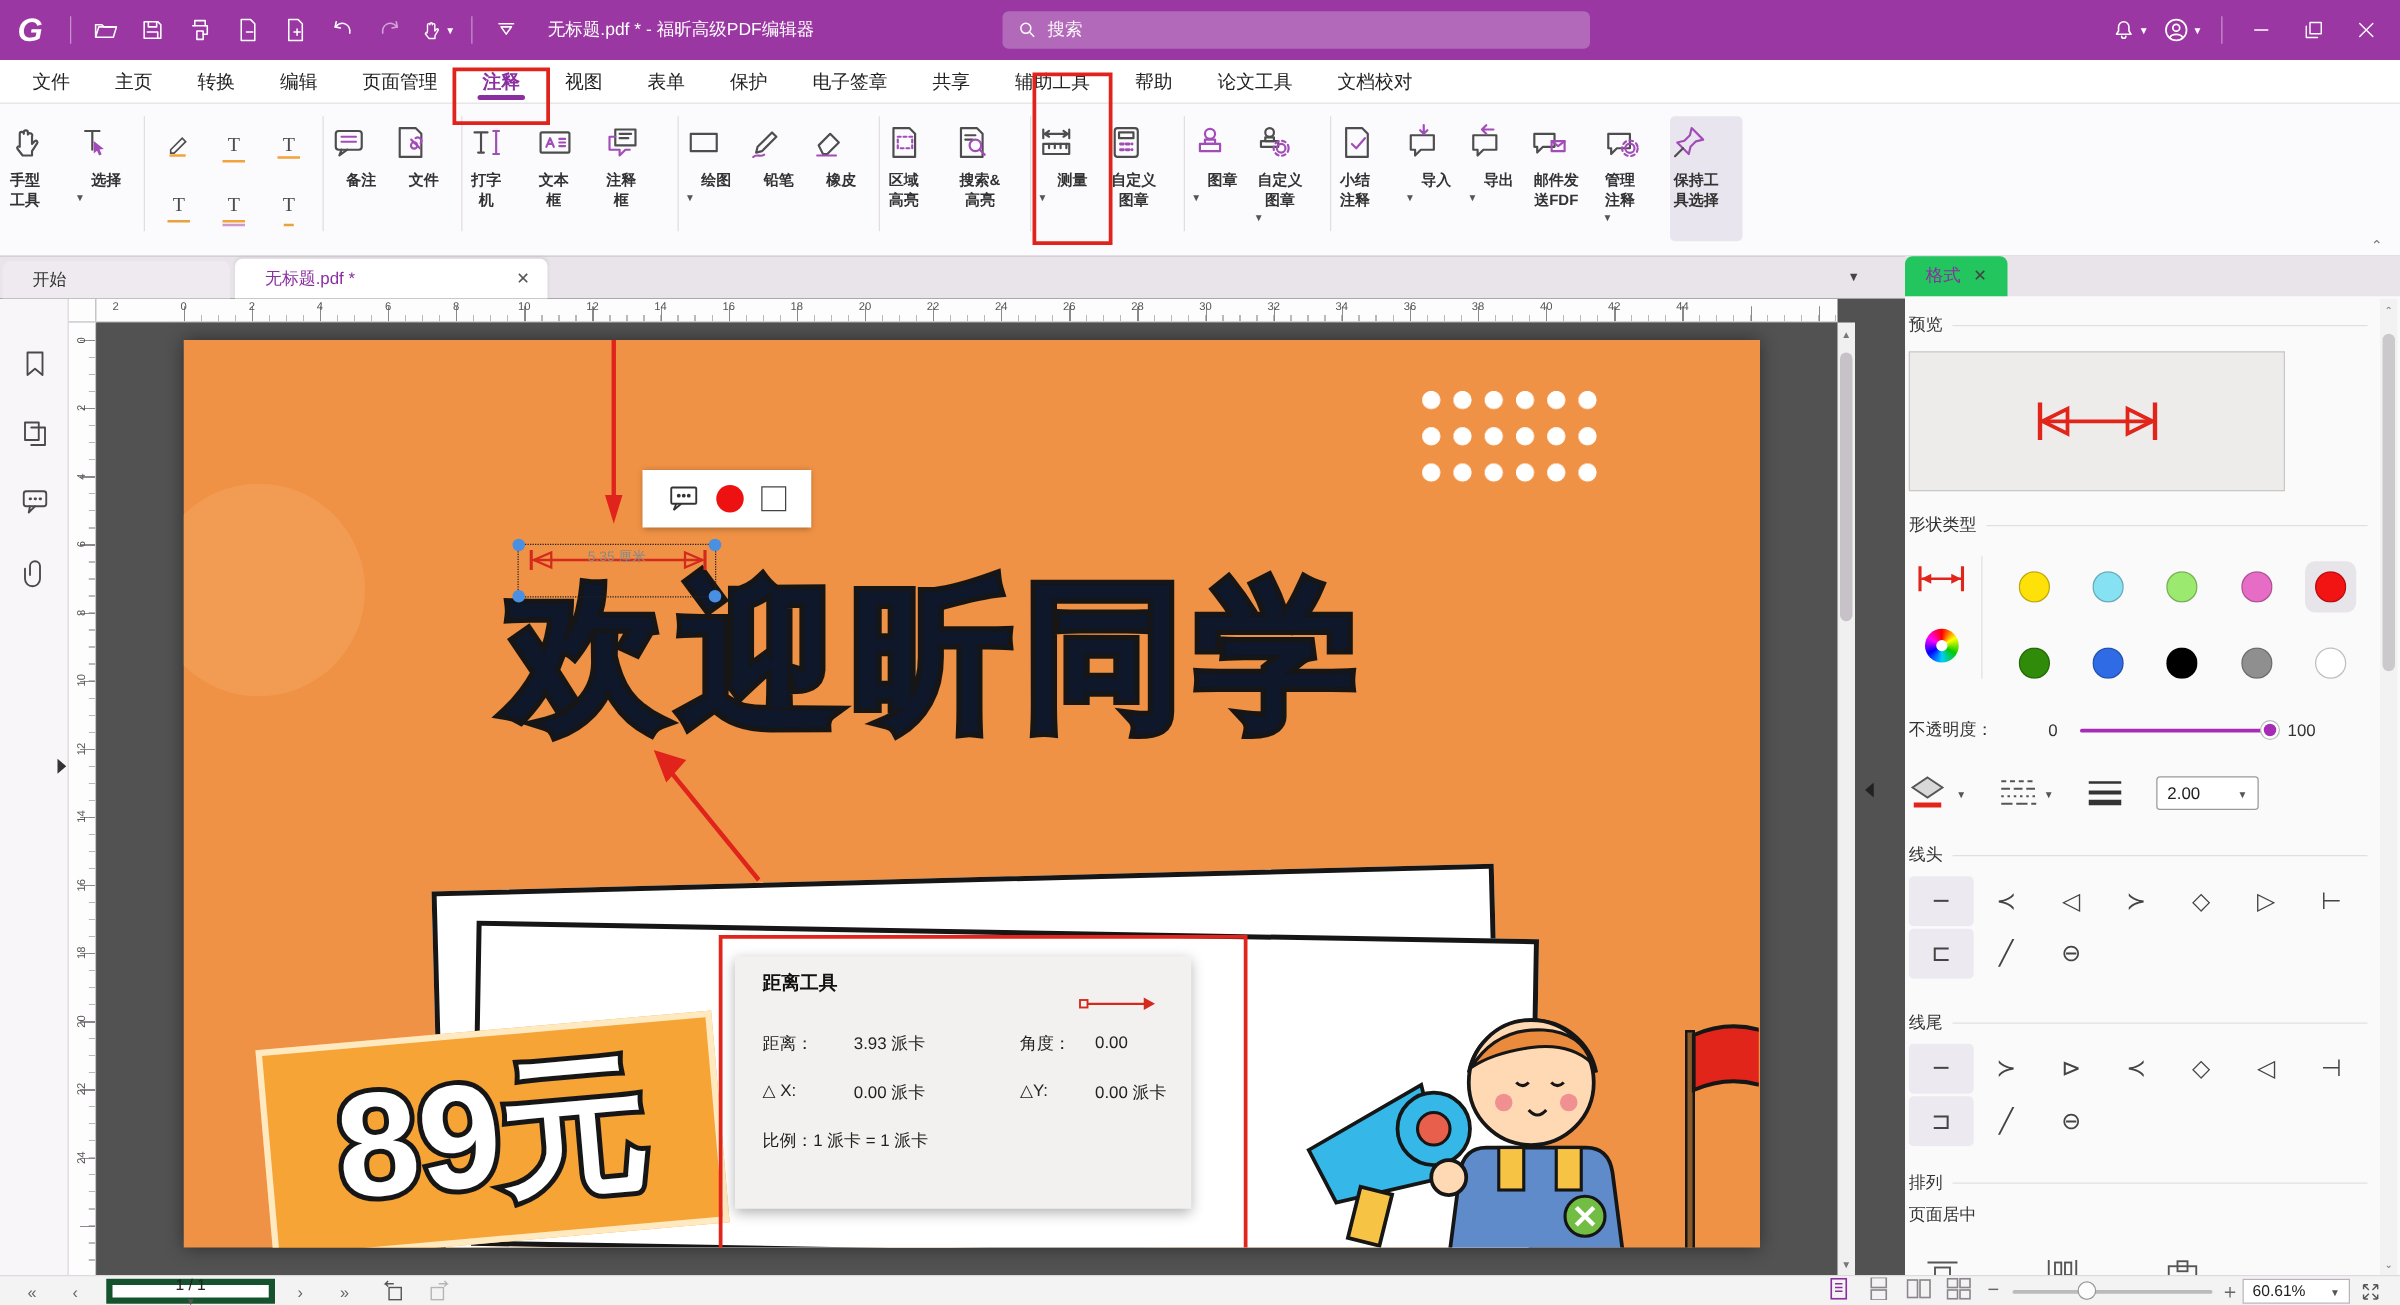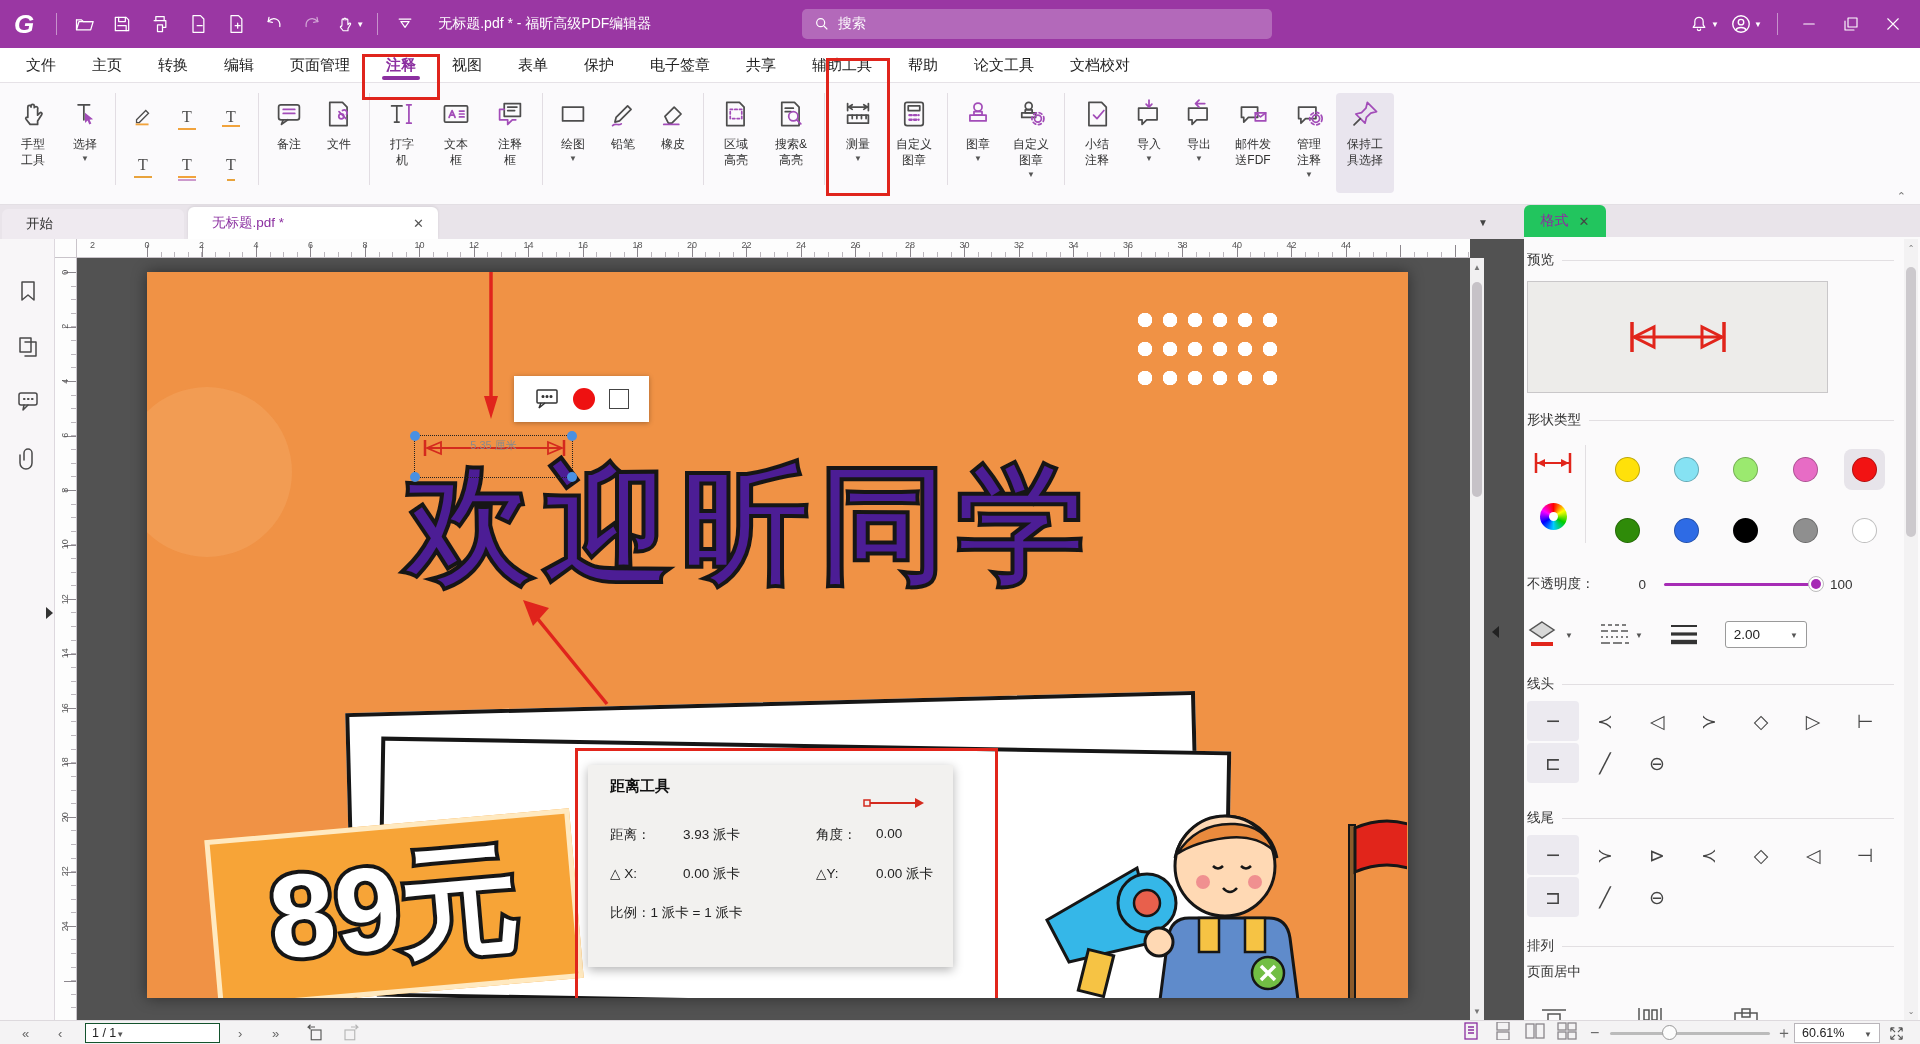--- a/index.html
+++ b/index.html
@@ -20,21 +20,21 @@
 
   
   #menubar { position:absolute; left:0; top:48px; width:1920px; height:35px; background:#fff; border-bottom:1px solid #e6e2e7; display:flex; align-items:stretch; padding-left:8px; }
   .mi { padding:0 18px; display:flex; align-items:center; font-size:15px; color:#222; cursor:pointer; position:relative; }
   .mi:nth-child(6) { color:#8b2fa0; font-weight:bold; }
   .mi:nth-child(6)::before { content:""; position:absolute; left:14px; right:14px; bottom:2px; height:4px; background:#8b2fa0; border-radius:2px; }
   .mi:nth-child(6)::after { content:""; position:absolute; left:-6px; right:-6px; top:6px; bottom:-18px; border:3px solid #e0241c; z-index:60; pointer-events:none; }
 
   
   #ribbon { position:absolute; left:0; top:83px; width:1920px; height:122px; background:#fbfafc; border-bottom:1px solid #e3dfe4; display:flex; align-items:flex-start; padding:10px 0 0 6px; }
-  .rbtn { height:100px; display:flex; flex-direction:column; align-items:center; justify-content:flex-start; cursor:pointer; border-radius:4px; padding-top:6px; }
+  .rbtn { height:100px; display:flex; flex-direction:column; justify-content:flex-start; cursor:pointer; border-radius:4px; padding-top:6px;font-weight:bold; }
   .rbtn svg { stroke:#4d4d4d; fill:none; stroke-width:1.5; stroke-linecap:round; stroke-linejoin:round; }
   .rlbl { font-size:12px; color:#333; text-align:center; line-height:16px; margin-top:7px; }
   .lw26 .rlbl { max-width:28px; } .lw40 .rlbl { max-width:42px; }
   .rdd { font-size:8px; color:#555; margin-top:2px; }
   .rsep { width:1px; height:92px; background:#e2dde3; margin:0 5px; }
   .rbtn.active-tool { background:#e9e5ee; }
   #mkgrid { width:132px; height:96px; display:grid; grid-template-columns:repeat(3,1fr); grid-template-rows:1fr 1fr; justify-items:center; align-items:center; }
   .mk { width:30px; height:30px; display:flex; align-items:center; justify-content:center; cursor:pointer; font-size:16px; color:#4d4d4d; position:relative; font-family:"Liberation Serif",serif; }
   .mk i { position:absolute; left:6px; right:6px; height:2px; background:#f1a33c; font-style:normal; }
   #redbox-measure { position:absolute; left:826px; top:58px; width:64px; height:138px; border:3px solid #e0241c; z-index:60; pointer-events:none; }
@@ -72,21 +72,21 @@
   .scr-ar { position:absolute; left:0; width:14px; height:14px; font-size:8px; color:#777; display:flex; align-items:center; justify-content:center; cursor:pointer; }
 
   
   #page { position:absolute; left:70px; top:14px; width:1261px; height:726px; background:#f09245; overflow:hidden; box-shadow:0 0 14px rgba(0,0,0,.45); }
   #logo-circle { position:absolute; left:-25px; top:115px; width:170px; height:170px; border-radius:50%; background:#f4a45f; opacity:.55; }
   #logo { position:absolute; left:42px; top:18px; display:flex; align-items:flex-end; gap:14px; }
   #logo .latin { font-size:76px; font-weight:bold; color:#fff; letter-spacing:-2px; }
   #logo .cn { font-size:54px; font-weight:bold; color:transparent; -webkit-text-stroke:2px #fff; padding-bottom:8px; }
   #dots { position:absolute; left:990px; top:40px; width:145px; height:82px;
     background-image:radial-gradient(circle 7px at 8px 8px,#fff 7px,transparent 7.5px); background-size:25px 29px; }
-  #headline { position:absolute; left:258px; top:168px; font-size:128px; font-weight:400; letter-spacing:10px; color:#4c1d95; -webkit-text-stroke:8px #161616; paint-order:stroke fill; white-space:nowrap; }
+  #headline { position:absolute; left:258px; top:168px; font-size:128px; font-weight:700; letter-spacing:10px; color:#0f172a; -webkit-text-stroke:8px #161616; paint-order:stroke fill; white-space:nowrap; }
   .frame { position:absolute; background:#fff; border:4px solid #161616; }
   #price-box { position:absolute; left:64px; top:552px; width:366px; height:170px; background:#f7a437; border:5px solid #ffe9c0; transform:rotate(-5deg); display:flex; align-items:center; justify-content:center; }
   #price-box span { font-size:118px; font-weight:900; color:#fff; -webkit-text-stroke:8px #161616; paint-order:stroke fill; }
   #mini-toolbar { position:absolute; left:367px; top:104px; width:135px; height:46px; background:#fff; box-shadow:0 1px 5px rgba(0,0,0,.3); display:flex; align-items:center; justify-content:center; gap:14px; z-index:8; }
   #mini-toolbar .dot { width:22px; height:22px; border-radius:50%; background:#ee1111; cursor:pointer; }
   #mini-toolbar .rect { width:20px; height:20px; border:1.5px solid #444; cursor:pointer; }
   #measure-note { position:absolute; left:267px; top:163px; width:159px; height:43px; border:1px dotted #222; z-index:7; }
   .hdl { position:absolute; width:10px; height:10px; border-radius:50%; background:#4a90e2; }
   #measure-note .lbl { position:absolute; left:0; right:0; top:2px; text-align:center; font-size:11px; color:#8a8a8a; z-index:1; }
   .red-arrow { position:absolute; z-index:9; }
@@ -128,21 +128,21 @@
   .mt20 { margin-top:20px; } .mt26 { margin-top:26px; }
   #arrange-icons { display:flex; gap:66px; margin-top:24px; padding-left:12px; }
   #arrange-icons svg { stroke:#555; fill:none; stroke-width:1.5; }
   #fp-scroll { position:absolute; right:2px; top:34px; width:14px; height:781px; background:#f3f2f3; }
   #fp-scroll .thumb { position:absolute; left:2px; top:28px; width:10px; height:270px; background:#ccc9cd; border-radius:5px; cursor:pointer; }
 
   
   #statusbar { position:absolute; left:0; top:1020px; width:1920px; height:24px; background:#f4f3f4; border-top:1px solid #ddd9dd; }
   .st-el { position:absolute; top:0; height:24px; display:flex; align-items:center; color:#666; }
   .nav-g { font-size:13px; cursor:pointer; }
-  #page-box { left:85px; top:2px; width:135px; height:20px; background:#fff; border:1px solid #14532d; font-size:12.5px; color:#222; padding:0 6px; justify-content:flex-start; cursor:pointer; }
+  #page-box { left:85px; top:2px; width:135px; height:20px; background:#fff; border:5px solid #14532d; font-size:12.5px; color:#222; padding:0 6px; justify-content:center; cursor:pointer;flex-direction:column; }
   .vm-ic { width:22px; height:20px; display:flex; align-items:center; justify-content:center; cursor:pointer; }
   .vm-ic svg { stroke:#8a868b; fill:none; stroke-width:1.3; }
   .vm-ic.active svg { stroke:#8b2fa0; }
   #zoom-track { position:relative; width:160px; height:3px; background:#bbb; border-radius:2px; }
   #zoom-knob { position:absolute; left:52px; top:-7px; width:15px; height:15px; border-radius:50%; background:#fcfcfc; border:1px solid #999; cursor:pointer; }
   #zoom-box { width:86px; height:20px; background:#fff; border:1px solid #b9b5ba; font-size:12.5px; color:#222; display:flex; align-items:center; justify-content:space-between; padding:0 7px; cursor:pointer; }
 </style>
 </head>
 <body>
 

